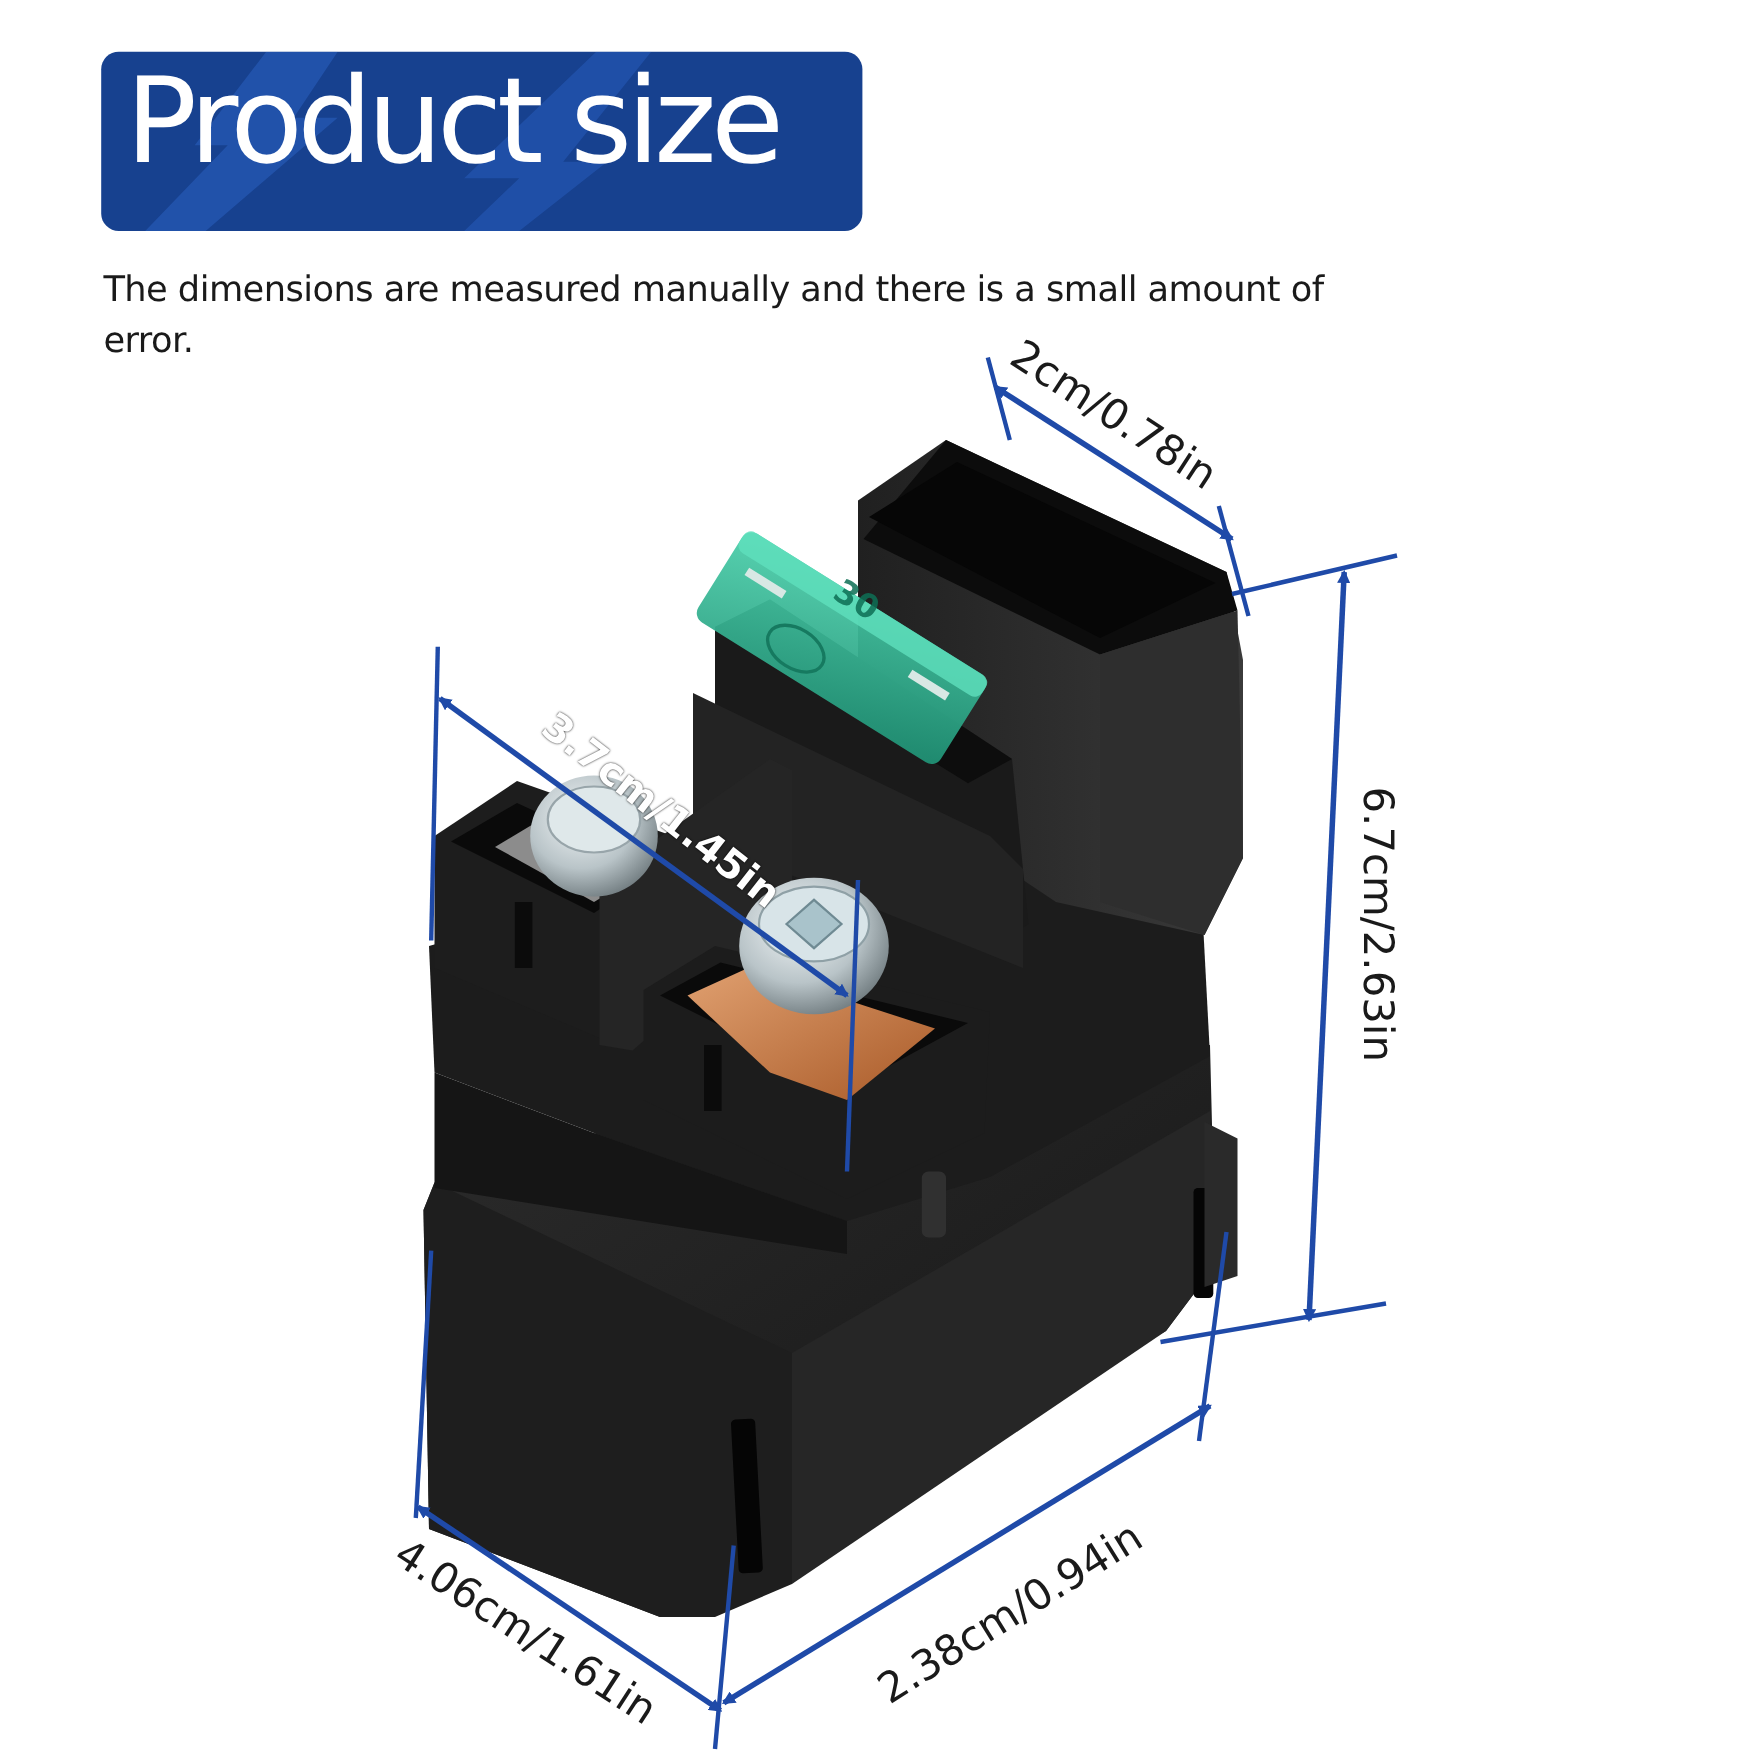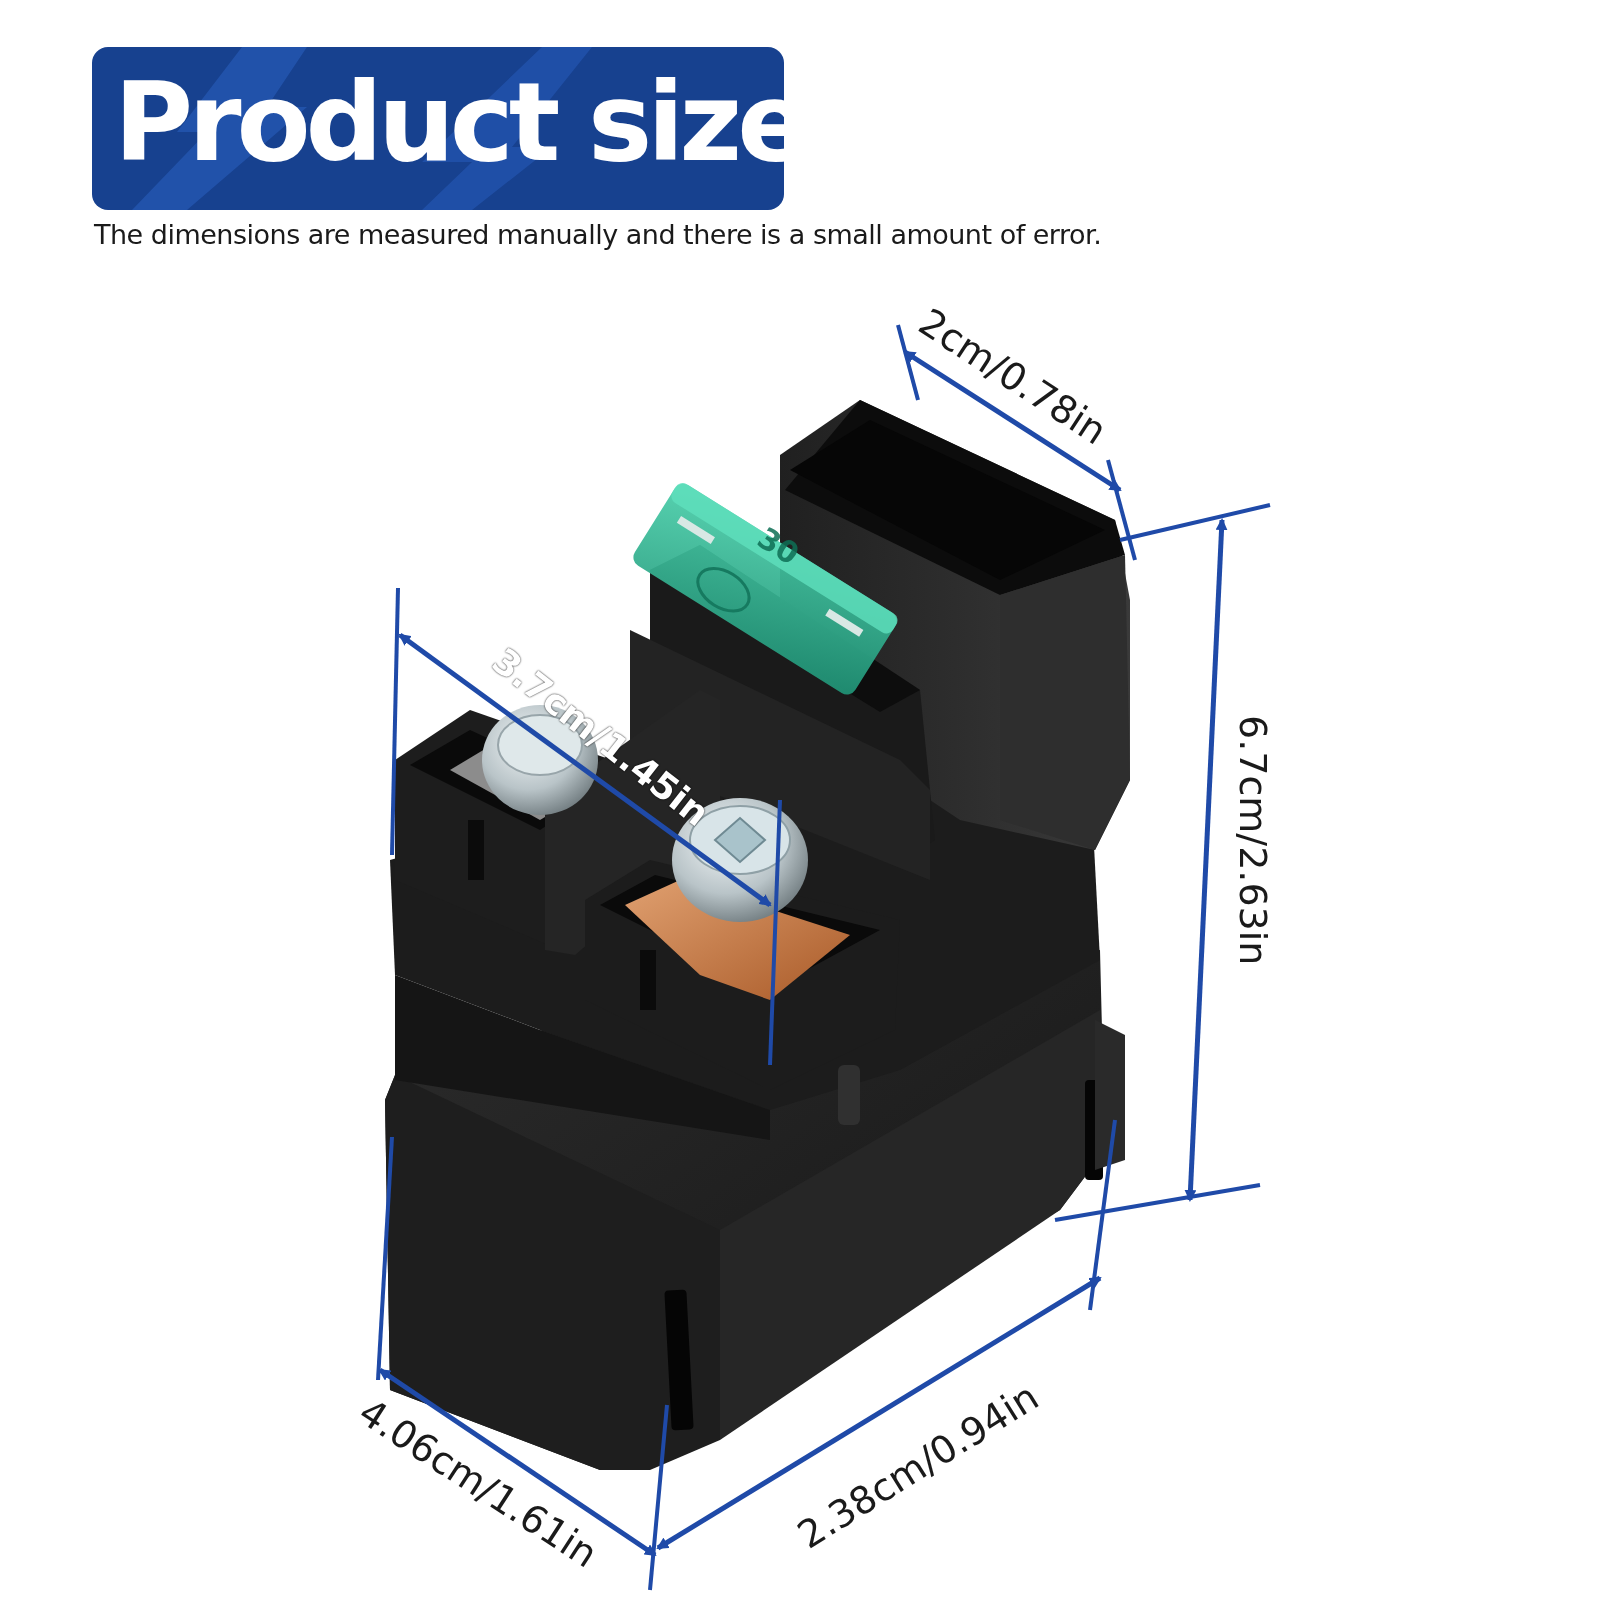--- a/index.html
+++ b/index.html
@@ -3,28 +3,28 @@
 <meta charset="utf-8">
 <style>
   html, body { margin: 0; padding: 0; background: #ffffff; }
   body { width: 1601px; height: 1601px; position: relative; overflow: hidden; font-family: "DejaVu Sans", sans-serif; }
   .banner {
     position: absolute; left: 92px; top: 47px; width: 692px; height: 163px;
     background: #17418f; border-radius: 16px; overflow: hidden;
   }
   .banner svg.bolt { position: absolute; left: 0; top: 0; }
   .banner-title {
-    position: absolute; left: 22px; top: 16px; margin: 0;
-    font-family: "DejaVu Sans", sans-serif; font-weight: bold;
+    position: absolute; left: 22px; top: 4px; margin: 0;
+    font-family: "DejaVu Sans", sans-serif; font-weight: normal;
     font-size: 108px; line-height: 120px; color: #ffffff; letter-spacing: -5px;
     white-space: nowrap;
   }
   .subtitle {
-    position: absolute; left: 94px; top: 212px; width: 1150px; margin: 0;
-    font-family: "DejaVu Sans", sans-serif; font-size: 27px; line-height: 46px;
+    position: absolute; left: 94px; top: 240px; width: 1150px; margin: 0;
+    font-family: "DejaVu Sans", sans-serif; font-size: 32px; line-height: 46px;
     color: #1a1a1a; letter-spacing: -0.5px;
   }
   .dim-label {
     position: absolute; font-family: "DejaVu Sans", sans-serif; font-size: 38px;
     color: #1a1a1a; white-space: nowrap; transform-origin: 0 0; margin: 0;
   }
   .dim-label.on-dark { color: #ffffff; text-shadow: 0 0 2px #000; font-weight: bold; font-size: 36px; }
   .product { position: absolute; left: 0; top: 0; }
   .dims { position: absolute; left: 0; top: 0; pointer-events: none; }
   .fuse-rating {

